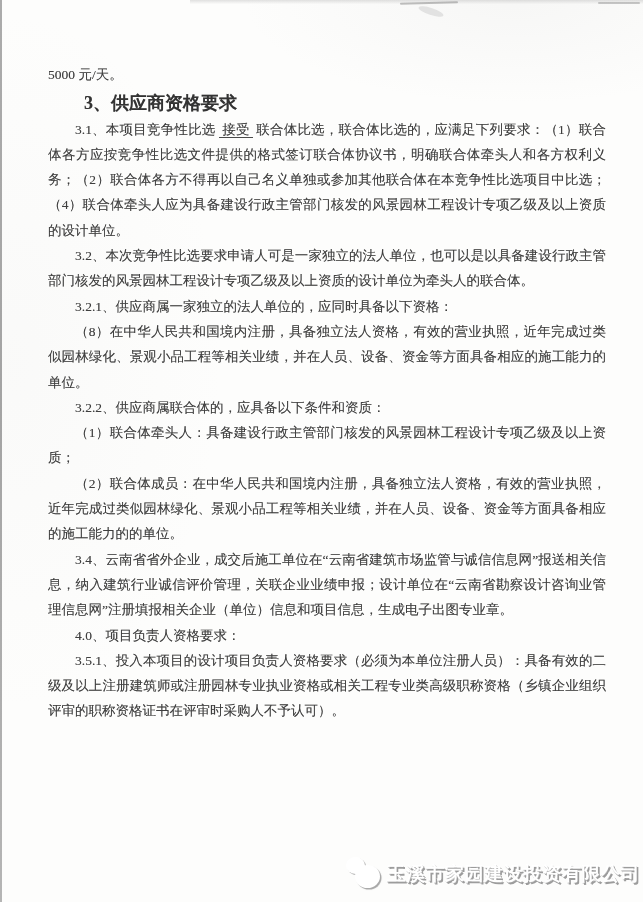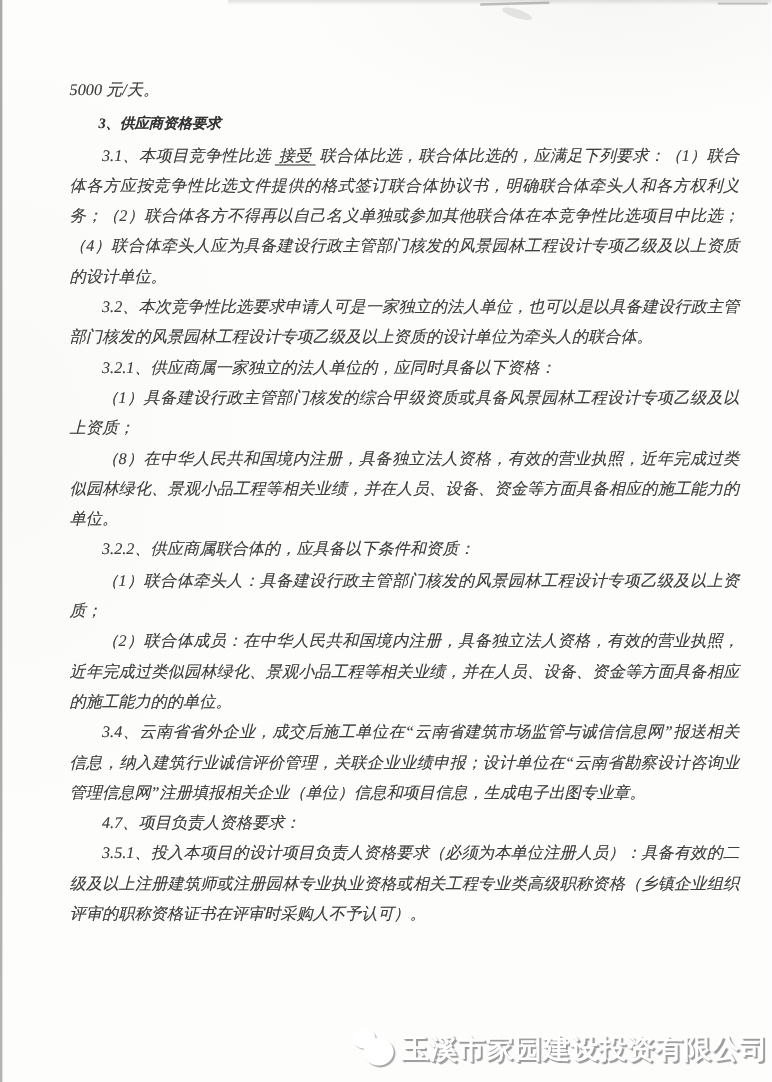--- a/index.html
+++ b/index.html
@@ -35,32 +35,31 @@
   .streak-dash-2 {
     position: absolute; top: 2px; left: 598px; width: 42px; height: 2px;
     background: rgba(125,125,125,0.4); border-radius: 2px;
   }
   .smudge {
     position: absolute; top: 8px; left: 418px; width: 26px; height: 7px;
     background: rgba(160,160,160,0.25); border-radius: 50%; transform: rotate(18deg);
   }
   
   .content {
-    position: absolute; left: 58px; top: 62px; width: 558px;
+    position: absolute; left: 48px; top: 62px; width: 558px;
     font-size: 13.5px; line-height: 25.3px;
     color: #3f3f3f;
     text-align: justify;
     text-shadow: 0 0 0.4px rgba(70,70,70,0.45);
-    font-style: italic;
   }
   .content p { margin: 0; text-indent: 2em; }
   .content p.flush { text-indent: 0; }
   .content h3.heading {
     margin: 4px 0 0 0;
-    font-size: 12px; font-weight: bold;
+    font-size: 18px; font-weight: bold;
     line-height: 25.3px;
     text-indent: 2em;
     color: #333333;
   }
   .u {
     border-bottom: 1px solid #4a4a4a;
     padding: 0 3px;
   }
   
   .watermark {
@@ -73,21 +72,21 @@
     border-radius: 50%; background: #ffffff;
     box-shadow: 1.3px 1.3px 0.6px #b2b2b2;
   }
   .wm-logo .c2 {
     position: absolute; left: 10px; top: 9px; width: 25px; height: 23px;
     border-radius: 50%; background: #ffffff;
     box-shadow: 1.5px 1.5px 0.7px #a8a8a8;
   }
   .wm-text {
     font-family: Liberation Serif, serif;
-    font-size: 23px; font-weight: bold; letter-spacing: 0.5px;
+    font-size: 19px; font-weight: bold; letter-spacing: 0.5px;
     color: #ffffff;
     text-shadow: 1.7px 1.7px 0.6px #9c9c9c, 0.5px 0.5px 0 #cdcdcd;
     white-space: nowrap;
   }
 </style>
 </head>
 <body>
 
 <div class="page">
 
@@ -96,27 +95,26 @@
   <div class="streak-dash-1"></div>
   <div class="streak-dash-2"></div>
   <div class="smudge"></div>
 
   <div class="content">
     <p class="flush">5000 元/天。</p>
     <h3 class="heading">3、供应商资格要求</h3>
     <p><span>3.1、本项目竞争性比选 </span><span class="u">接受</span><span> 联合体比选，联合体比选的，应满足下列要求：（1）联合体各方应按竞争性比选文件提供的格式签订联合体协议书，明确联合体牵头人和各方权利义务；（2）联合体各方不得再以自己名义单独或参加其他联合体在本竞争性比选项目中比选；（4）联合体牵头人应为具备建设行政主管部门核发的风景园林工程设计专项乙级及以上资质的设计单位。</span></p>
     <p>3.2、本次竞争性比选要求申请人可是一家独立的法人单位，也可以是以具备建设行政主管部门核发的风景园林工程设计专项乙级及以上资质的设计单位为牵头人的联合体。</p>
     <p>3.2.1、供应商属一家独立的法人单位的，应同时具备以下资格：</p>
-    <p>（1）具备建设行政主管部门核发的综合甲级资质或具备风景园林工程设计专项乙级及以上资质；</p>
     <p>（8）在中华人民共和国境内注册，具备独立法人资格，有效的营业执照，近年完成过类似园林绿化、景观小品工程等相关业绩，并在人员、设备、资金等方面具备相应的施工能力的单位。</p>
     <p>3.2.2、供应商属联合体的，应具备以下条件和资质：</p>
     <p>（1）联合体牵头人：具备建设行政主管部门核发的风景园林工程设计专项乙级及以上资质；</p>
     <p>（2）联合体成员：在中华人民共和国境内注册，具备独立法人资格，有效的营业执照，近年完成过类似园林绿化、景观小品工程等相关业绩，并在人员、设备、资金等方面具备相应的施工能力的的单位。</p>
     <p>3.4、云南省省外企业，成交后施工单位在“云南省建筑市场监管与诚信信息网”报送相关信息，纳入建筑行业诚信评价管理，关联企业业绩申报；设计单位在“云南省勘察设计咨询业管理信息网”注册填报相关企业（单位）信息和项目信息，生成电子出图专业章。</p>
-    <p>4.7、项目负责人资格要求：</p>
+    <p>4.0、项目负责人资格要求：</p>
     <p>3.5.1、投入本项目的设计项目负责人资格要求（必须为本单位注册人员）：具备有效的二级及以上注册建筑师或注册园林专业执业资格或相关工程专业类高级职称资格（乡镇企业组织评审的职称资格证书在评审时采购人不予认可）。</p>
   </div>
 
   <div class="watermark">
     <span class="wm-logo">
       <span class="c1"></span>
       <span class="c2"></span>
     </span>
     <span class="wm-text">玉溪市家园建设投资有限公司</span>
   </div>

